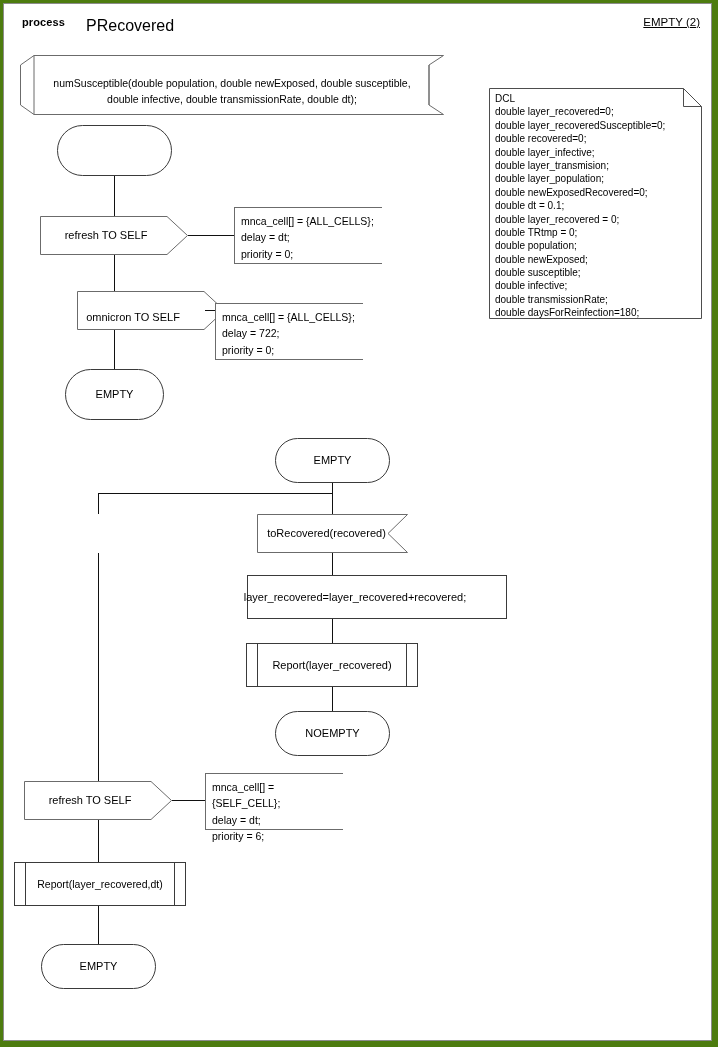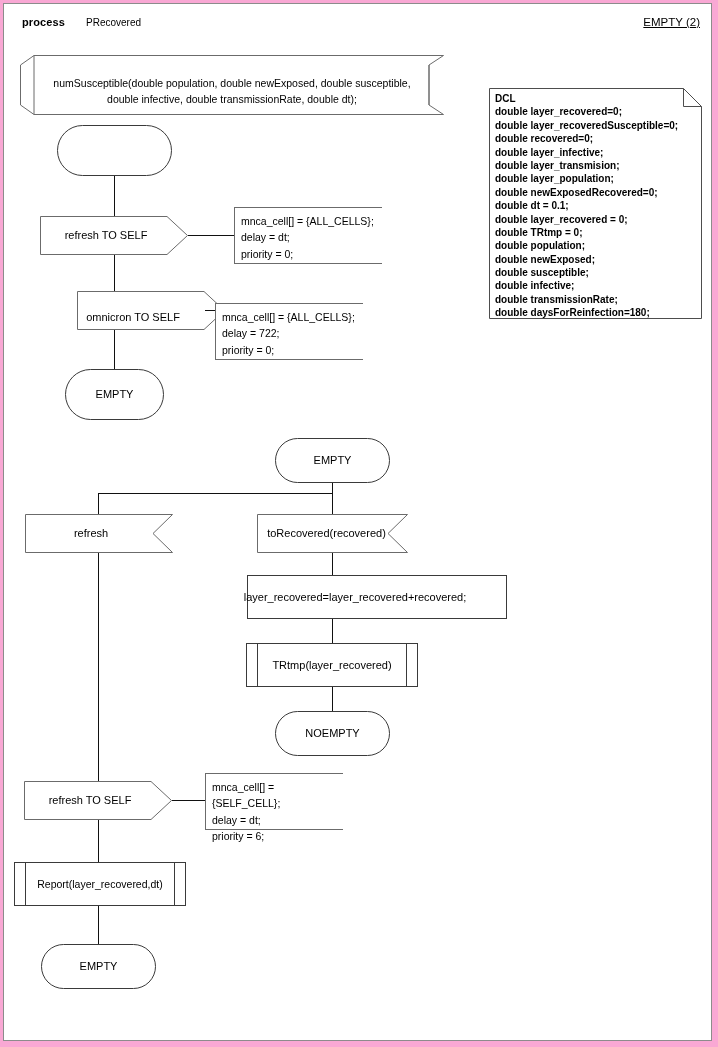--- a/index.html
+++ b/index.html
@@ -8,21 +8,21 @@
     padding: 0;
     background: #ffffff;
   }
   body {
     font-family: "Liberation Sans", sans-serif;
   }
   #page {
     position: relative;
     width: 718px;
     height: 1047px;
-    background: #f9a8d4;
+    background: #4d7c0f;
     overflow: hidden;
   }
   #page-frame {
     position: absolute;
     left: 3px;
     top: 3px;
     width: 709px;
     height: 1038px;
     border: 1px solid #8c8c8c;
     box-sizing: border-box;
@@ -36,21 +36,21 @@
     font-size: 11px;
     font-weight: bold;
     color: #000;
     letter-spacing: 0.1px;
     white-space: nowrap;
   }
   .hdr-name {
     position: absolute;
     left: 86px;
     top: 17px;
-    font-size: 10px;
+    font-size: 16px;
     color: #000;
     white-space: nowrap;
   }
   .hdr-right {
     position: absolute;
     right: 18px;
     top: 16px;
     font-size: 11.5px;
     color: #000;
     white-space: nowrap;
@@ -118,21 +118,20 @@
   }
   .dcl-text {
     position: absolute;
     left: 6px;
     top: 4px;
     right: 6px;
     font-size: 10px;
     color: #000;
     line-height: 1.34;
     white-space: pre-line;
-    font-weight: bold;
   }
 </style>
 </head>
 <body>
 
 <div id="page">
   <div id="page-frame"></div>
 
   <div class="hdr-kw">process</div>
   <div class="hdr-name">PRecovered</div>
@@ -221,26 +220,20 @@
     <svg viewBox="0 0 115 45" width="115" height="45" aria-hidden="true">
       <rect x="0.5" y="0.5" width="114" height="44" rx="22" ry="22" fill="#ffffff" stroke="#3a3a3a" stroke-width="1"></rect>
     </svg>
     <div class="sym-label">EMPTY</div>
   </div>
 
   <div class="line v" style="left:332px; top:483px; height:31px;"></div>
   <div class="line h" style="left:98px; top:493px; width:235px;"></div>
   <div class="line v" style="left:98px; top:493px; height:21px;"></div>
 
-  <div class="sym" style="left:25px; top:514px; width:148px; height:39px;">
-    <svg viewBox="0 0 148 39" width="148" height="39" aria-hidden="true">
-      <path d="M0.5,0.5 H147.5 L128,19.5 L147.5,38.5 H0.5 Z" fill="#ffffff" stroke="#6b6b6b" stroke-width="1"></path>
-    </svg>
-    <div class="sym-label" style="padding-right:22px;">refresh</div>
-  </div>
 
   <div class="line v" style="left:98px; top:553px; height:228px;"></div>
 
   <div class="sym" style="left:257px; top:514px; width:151px; height:39px;">
     <svg viewBox="0 0 151 39" width="151" height="39" aria-hidden="true">
       <path d="M0.5,0.5 H150.5 L131,19.5 L150.5,38.5 H0.5 Z" fill="#ffffff" stroke="#6b6b6b" stroke-width="1"></path>
     </svg>
     <div class="sym-label" style="padding-right:18px;">toRecovered(recovered)</div>
   </div>
 
@@ -254,21 +247,21 @@
   </div>
 
   <div class="line v" style="left:332px; top:619px; height:24px;"></div>
 
   <div class="sym" style="left:246px; top:643px; width:172px; height:44px;">
     <svg viewBox="0 0 172 44" width="172" height="44" aria-hidden="true">
       <rect x="0.5" y="0.5" width="171" height="43" fill="#ffffff" stroke="#3a3a3a" stroke-width="1"></rect>
       <line x1="11.5" y1="0.5" x2="11.5" y2="43.5" stroke="#3a3a3a" stroke-width="1"></line>
       <line x1="160.5" y1="0.5" x2="160.5" y2="43.5" stroke="#3a3a3a" stroke-width="1"></line>
     </svg>
-    <div class="sym-label">TRtmp(layer_recovered)</div>
+    <div class="sym-label">Report(layer_recovered)</div>
   </div>
 
   <div class="line v" style="left:332px; top:687px; height:24px;"></div>
 
   <div class="sym" style="left:275px; top:711px; width:115px; height:45px;">
     <svg viewBox="0 0 115 45" width="115" height="45" aria-hidden="true">
       <rect x="0.5" y="0.5" width="114" height="44" rx="22" ry="22" fill="#ffffff" stroke="#3a3a3a" stroke-width="1"></rect>
     </svg>
     <div class="sym-label">NOEMPTY</div>
   </div>

